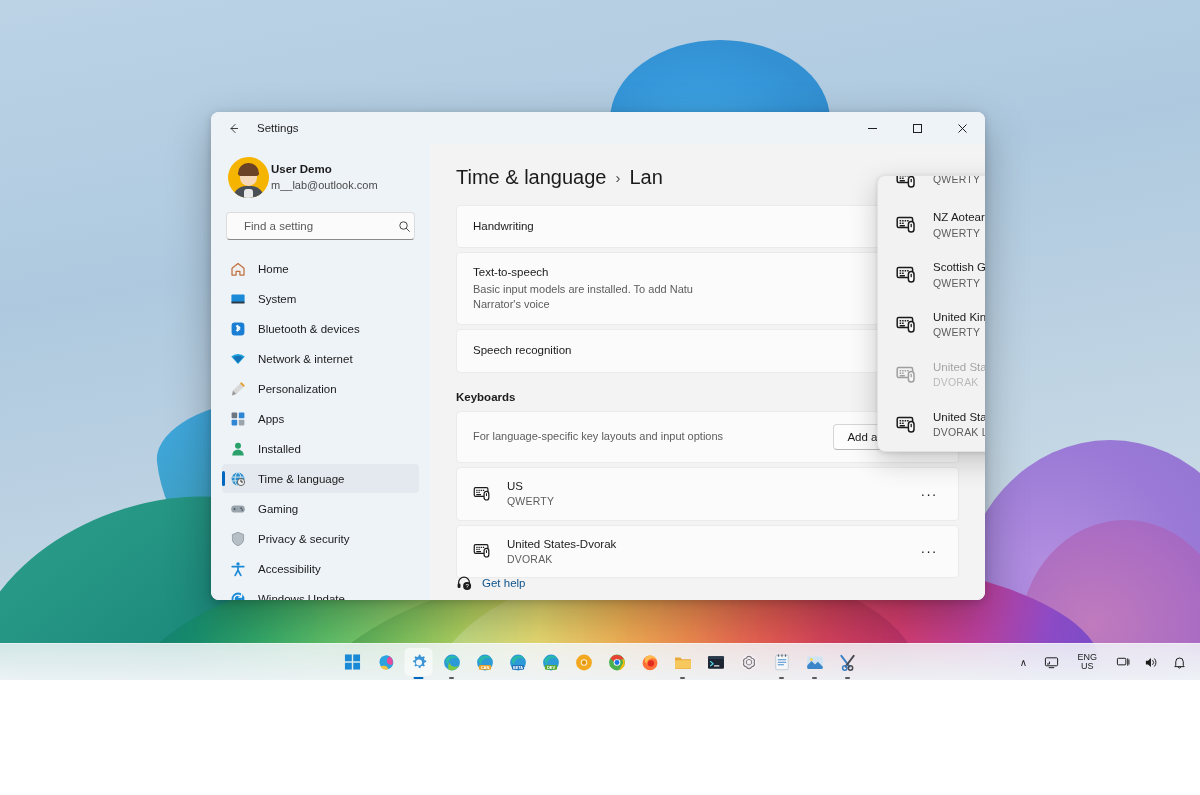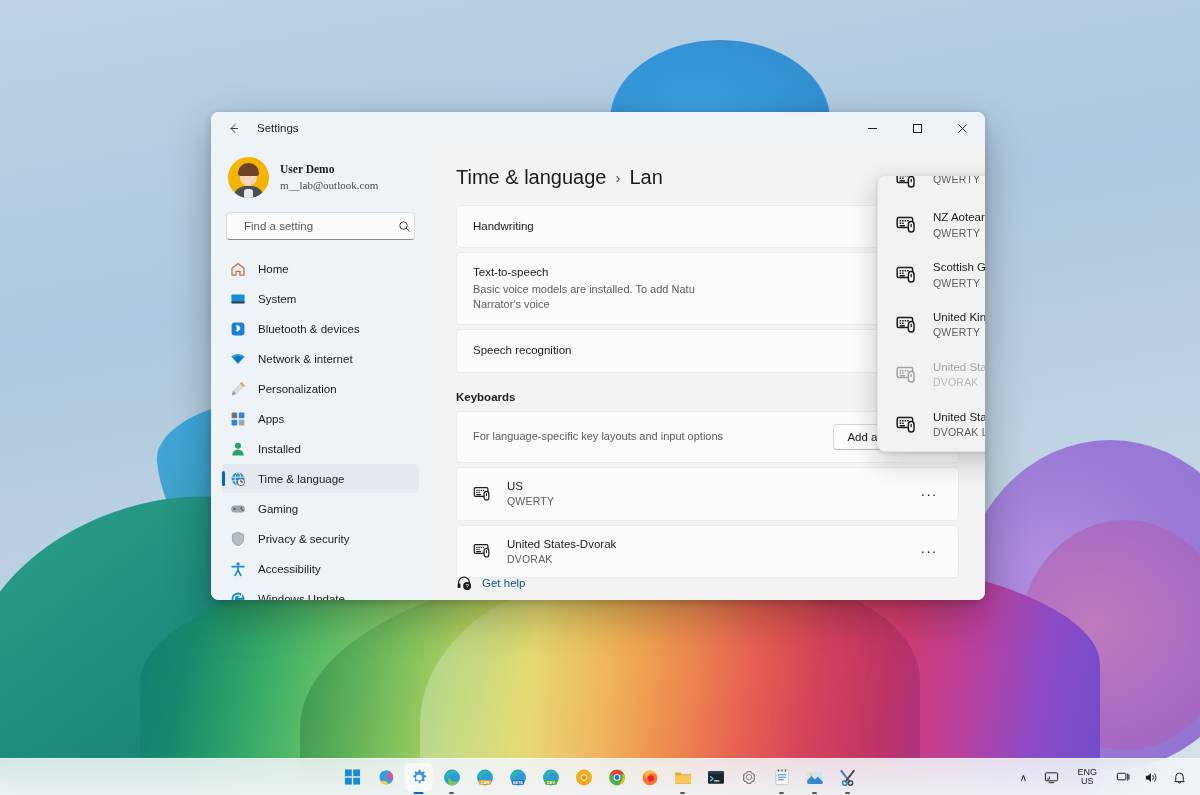--- a/index.html
+++ b/index.html
@@ -9,21 +9,21 @@
     width: 1200px;
     height: 795px;
     overflow: hidden;
     font-family: "Liberation Sans", sans-serif;
   }
 
   
   #desktop {
     position: relative;
     width: 1200px;
-    height: 795px;
+    height: 680px;
     overflow: hidden;
     background: linear-gradient(170deg, #bcd3e6 0%, #aec9df 35%, #c3d6e4 70%, #d6e2ea 100%);
   }
 
   
   .wp-blue-sphere {
     position: absolute;
     left: 610px; top: 40px;
     width: 220px; height: 160px;
     border-radius: 50% 50% 45% 45%;
@@ -167,23 +167,22 @@
 
   
   .sidebar {
     width: 219px;
     flex: 0 0 219px;
     background: #eef3f8;
     padding: 0 11px;
     overflow: hidden;
   }
   .profile {
-    display: flex; align-items: center; gap: 11px;
+    display: flex; align-items: center; gap: 2px;
     padding: 13px 6px 10px 6px;
-    font-family: Liberation Serif, serif;
   }
   .avatar {
     width: 41px; height: 41px; border-radius: 50%;
     background: #f5b400;
     position: relative; overflow: hidden;
     flex: 0 0 41px;
   }
   .avatar .hair {
     position: absolute; left: 10px; top: 6px;
     width: 21px; height: 13px;
@@ -614,21 +613,21 @@
         <div id="cards-list">
             <div class="card">
               <div class="card-left">
                 <div class="card-title">Handwriting</div>
               </div>
             </div>
             <div class="card tall">
               <div class="card-left">
                 <div class="card-title">Text-to-speech</div>
                 <div class="card-sub">
-                  <div>Basic voice models are installed. To add Natu</div>
+                  <div>Basic input models are installed. To add Natu</div>
                   <div>Narrator's voice</div>
                 </div>
               </div>
             </div>
             <div class="card">
               <div class="card-left">
                 <div class="card-title">Speech recognition</div>
               </div>
             </div>
           </div>

